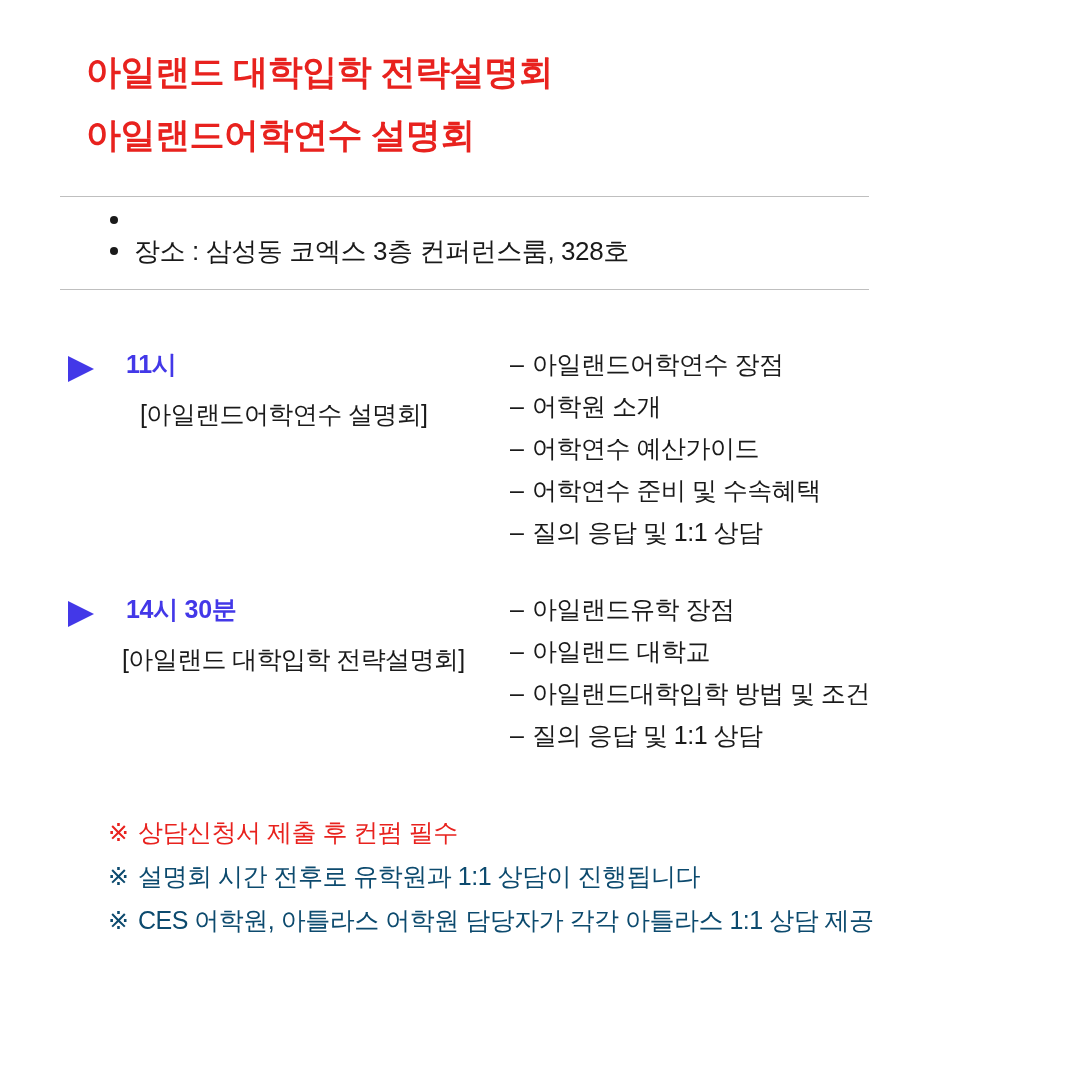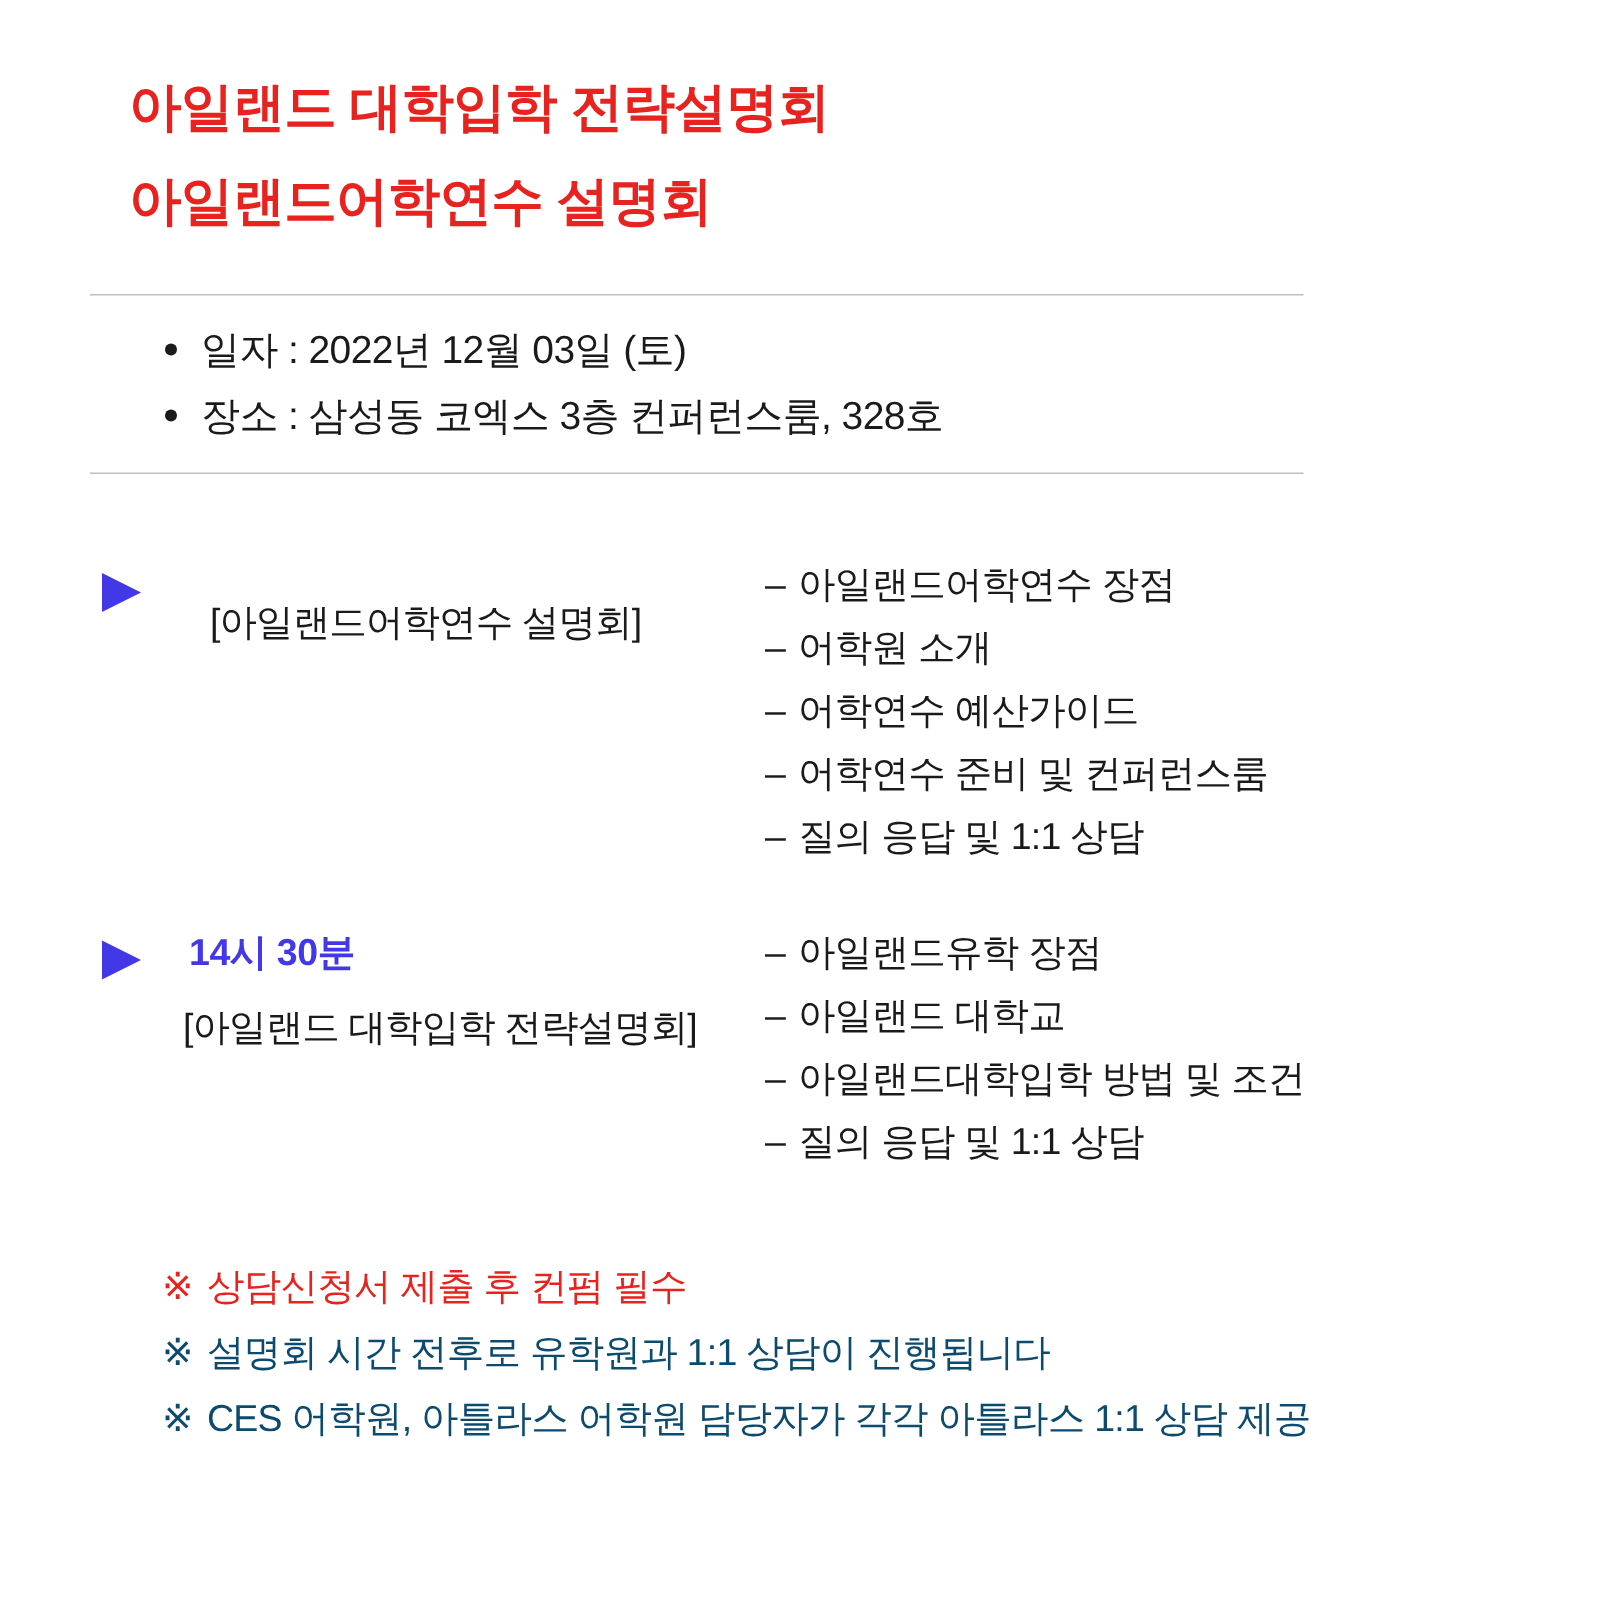--- a/index.html
+++ b/index.html
@@ -162,48 +162,48 @@
 
   <div class="title-block">
     <div class="title-line">아일랜드 대학입학 전략설명회</div>
     <div class="title-line">아일랜드어학연수 설명회</div>
   </div>
 
   <div class="info-block">
     <ul class="info-list">
       <li class="info-item">
         <span class="bullet"></span>
-        <span>일자 : 2022년 12월 03일 (토)</span>
       </li>
       <li class="info-item">
         <span class="bullet"></span>
         <span>장소 : 삼성동 코엑스 3층 컨퍼런스룸, 328호</span>
       </li>
     </ul>
   </div>
 
   <div class="schedule">
 
     <div class="session">
       <div class="session-left">
         <span class="arrow-icon"></span>
+        <div class="session-time">11시</div>
         <div class="session-name">[아일랜드어학연수 설명회]</div>
       </div>
       <div class="session-right">
         <div class="bullet-line">
           <span class="dash">–</span><span>아일랜드어학연수 장점</span>
         </div>
         <div class="bullet-line">
           <span class="dash">–</span><span>어학원 소개</span>
         </div>
         <div class="bullet-line">
           <span class="dash">–</span><span>어학연수 예산가이드</span>
         </div>
         <div class="bullet-line">
-          <span class="dash">–</span><span>어학연수 준비 및 컨퍼런스룸</span>
+          <span class="dash">–</span><span>어학연수 준비 및 수속혜택</span>
         </div>
         <div class="bullet-line">
           <span class="dash">–</span><span>질의 응답 및 1:1 상담</span>
         </div>
       </div>
     </div>
 
     <div class="session">
       <div class="session-left">
         <span class="arrow-icon"></span>

